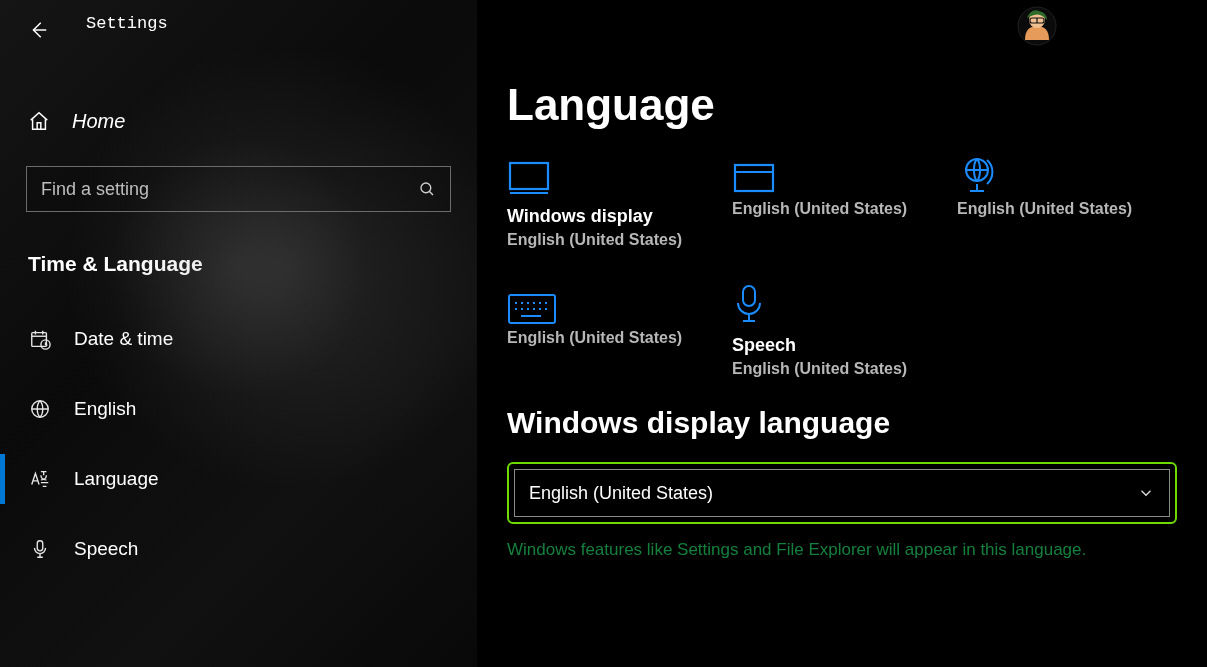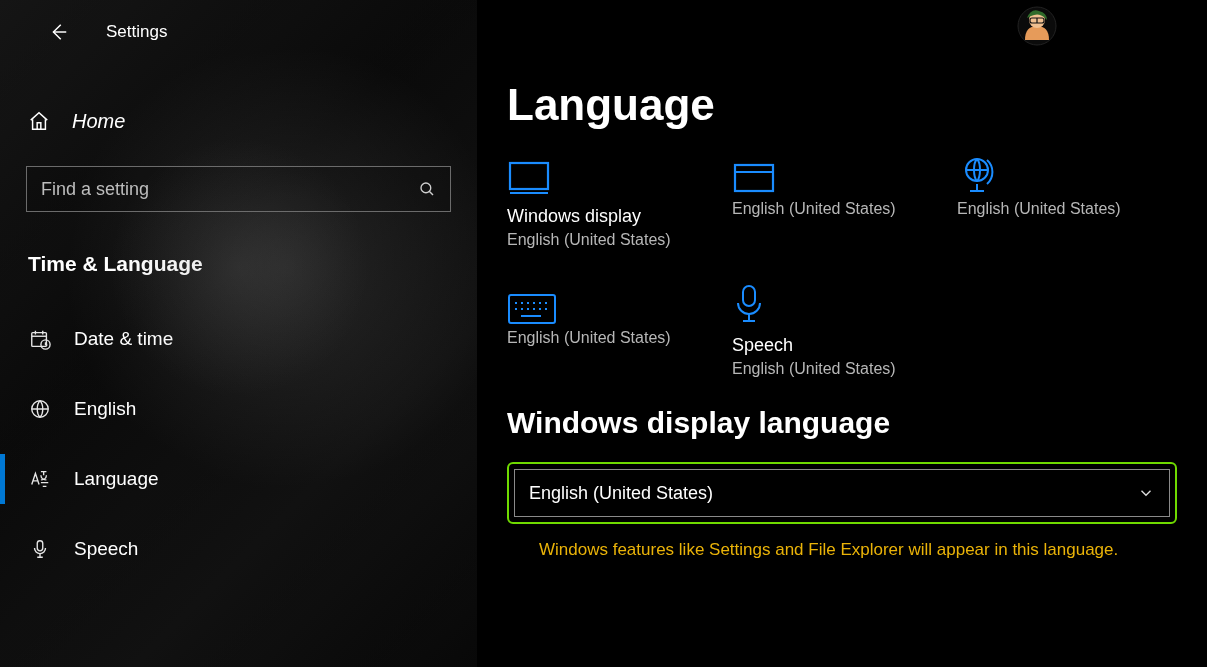--- a/index.html
+++ b/index.html
@@ -30,23 +30,24 @@
     content:"";
     position:absolute;
     pointer-events:none;
     top:40%; left:50%;
     width:260px; height:260px;
     background: radial-gradient(circle, rgba(120,120,120,0.18), transparent 70%);
     transform: translate(-50%,-50%);
   }
   .sb-header {
     display: flex;
-    align-items: center;
-    padding: 0 0 0 42px;
+    align-items: flex-start;
+    padding: 0 0 0 22px;
     height: 36px;
+    font-family: Liberation Mono, monospace;
   }
   .back-btn {
     width: 32px; height: 32px;
     display:flex; align-items:center; justify-content:center;
     color:#fff;
   }
   .app-title {
     margin-left: 32px;
     font-size: 17px;
     font-weight: 400;
@@ -126,20 +127,21 @@
   }
   .page-title{
     font-size:44px;
     font-weight:600;
   }
   .tile-grid{
     display:flex;
     flex-wrap:wrap;
     margin-top:18px;
     width: 700px;
+    font-weight: bold;
   }
   .tile{
     width:225px;
     margin-bottom:28px;
   }
   .tile .ticon{
     height:48px;
     display:flex;
     align-items:flex-end;
     color:#0a84ff;
@@ -172,22 +174,21 @@
     justify-content:space-between;
     padding:0 14px;
     background:#000;
   }
   .dropdown .val{ font-size:18px; }
   .helper{
     margin-top:14px;
     width:660px;
     font-size:17px;
     line-height:1.45;
-    color:#eab308;
-    margin-left:32px;
+    color:#15803d;
   }
   svg { display:block; }
 </style>
 </head>
 <body>
 
 <div class="app">
 
   <aside class="sidebar">
     <div class="sb-header">

